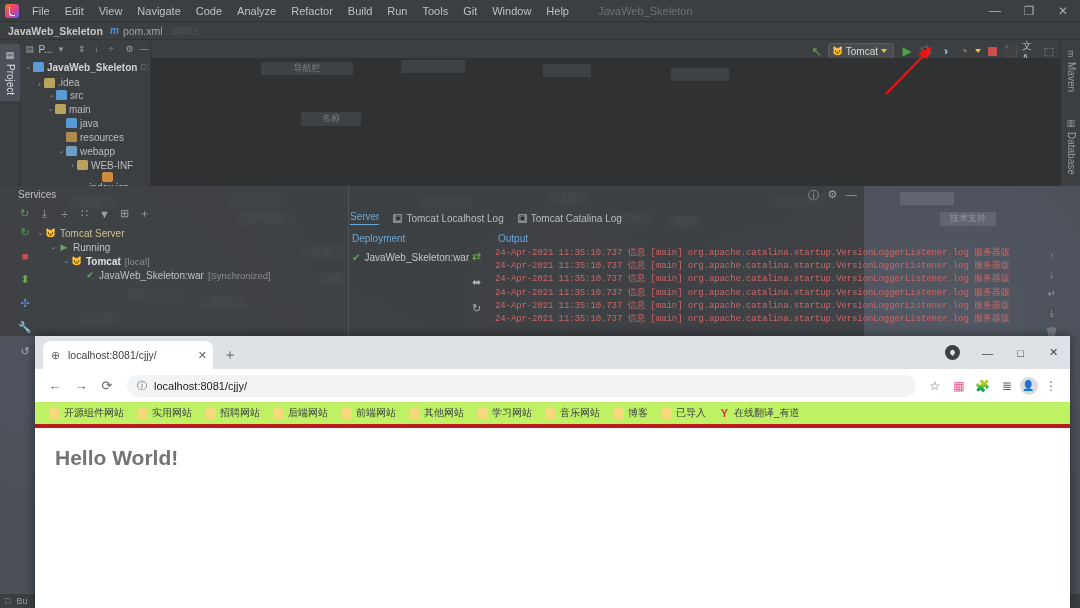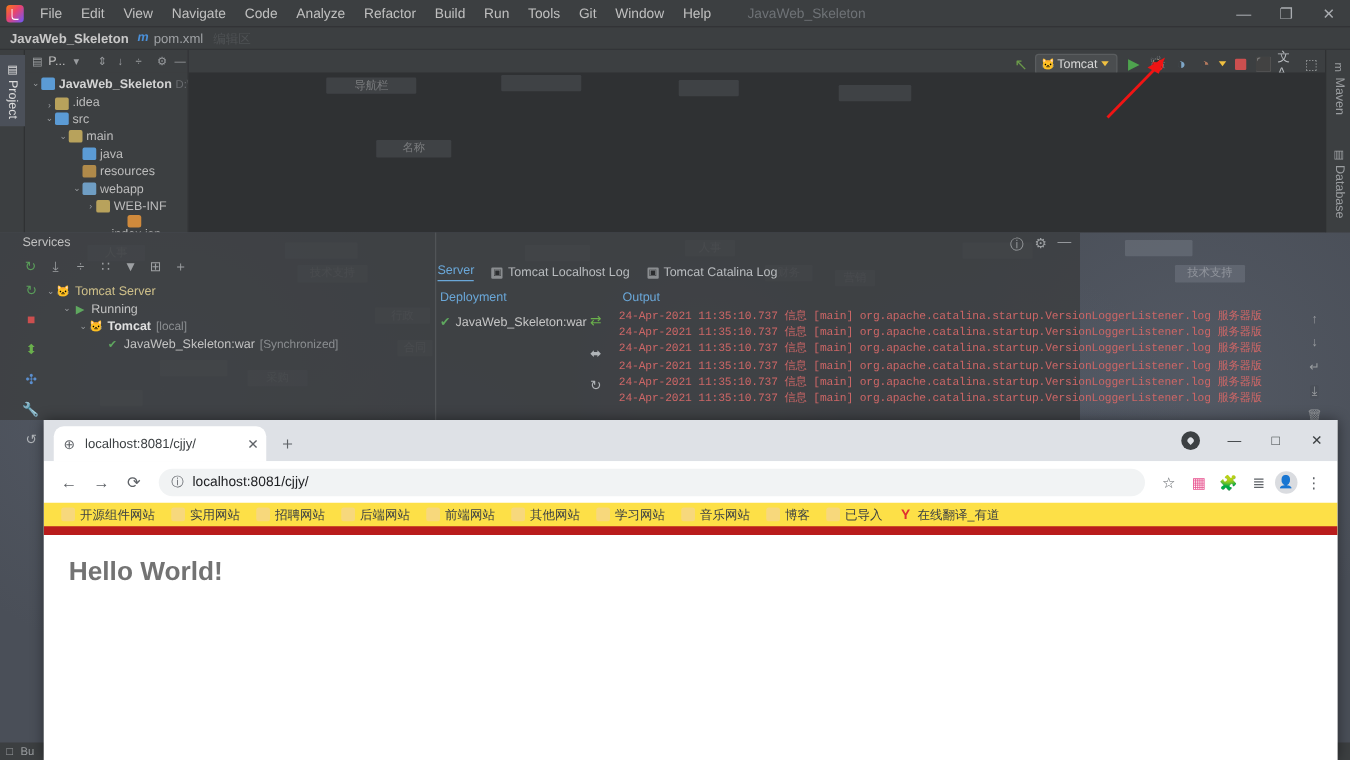--- a/index.html
+++ b/index.html
@@ -296,22 +296,22 @@
   .br-rico {
     width: 22px; height: 22px; display: flex; align-items: center; justify-content: center;
     font-size: 12px; color: #5f6368;
   }
   .br-avatar {
     width: 18px; height: 18px; border-radius: 50%; background: #dadce0;
     display: flex; align-items: center; justify-content: center; font-size: 10px; color: #5f6368;
   }
 
   .br-bookmarks {
-    height: 26px; background: #fde047; display: flex; align-items: center;
-    gap: 3px; padding: 0 9px; border-bottom: 7px solid #b91c1c;
+    height: 26px; background: #bef264; display: flex; align-items: center;
+    gap: 3px; padding: 0 9px; border-bottom: 4px solid #b91c1c;
   }
   .bm { display: flex; align-items: center; gap: 4px; padding: 2px 5px; border-radius: 3px; }
   .bm-ico { width: 11px; height: 11px; background: #f7d87c; border-radius: 2px; flex: none; }
   .bm-ico.youdao { background: transparent; color: #e03030; font-size: 11px;
     font-weight: bold; display: flex; align-items: center; justify-content: center; }
   .bm-label { font-size: 10px; color: #3c4043; white-space: nowrap; }
 
   .br-content { background: #fff; height: 180px; padding: 18px 20px; }
   .hello { font-size: 21px; font-weight: bold; color: #737373; }
 
@@ -441,21 +441,21 @@
             <span class="twist">⌄</span>
             <span class="tico ico-mod"></span>
             <span class="tlabel bold">JavaWeb_Skeleton</span>
             <span class="tghost">D:\</span>
           </div>
           <div class="trow" style="padding-left: 15px; align-items: flex-end;">
             <span class="twist">›</span>
             <span class="tico ico-fold"></span>
             <span class="tlabel">.idea</span>
           </div>
-          <div class="trow" style="padding-left: 15px;">
+          <div class="trow" style="padding-left: 27px;">
             <span class="twist">⌄</span>
             <span class="tico ico-src"></span>
             <span class="tlabel">src</span>
           </div>
           <div class="trow" style="padding-left: 26px;">
             <span class="twist">⌄</span>
             <span class="tico ico-fold"></span>
             <span class="tlabel">main</span>
           </div>
           <div class="trow" style="padding-left: 37px;">
@@ -480,21 +480,21 @@
           </div>
           <div class="trow" style="padding-left: 48px; flex-direction: column;">
             <span class="twist"></span>
             <span class="tico ico-jsp"></span>
             <span class="tlabel">index.jsp</span>
           </div>
         </div>
     </div>
 
     <div class="editor-area" id="editor-area">
-        <div class="wmark" style="position: absolute; left: 110px; top: 4px; width: 72px; height: 13px; background: rgba(150, 155, 168, 0.16);">导航栏</div>
+        <div class="wmark" style="position: absolute; left: 110px; top: 4px; width: 92px; height: 13px; background: rgba(150, 155, 168, 0.16);">导航栏</div>
         <div class="wmark" style="position: absolute; left: 250px; top: 2px; width: 64px; height: 13px; background: rgba(150, 155, 168, 0.16);"></div>
         <div class="wmark" style="position: absolute; left: 392px; top: 6px; width: 48px; height: 13px; background: rgba(150, 155, 168, 0.16);"></div>
         <div class="wmark" style="position: absolute; left: 520px; top: 10px; width: 58px; height: 13px; background: rgba(150, 155, 168, 0.16);"></div>
         <div class="wmark" style="position: absolute; left: 150px; top: 54px; width: 60px; height: 14px; background: rgba(150, 155, 168, 0.16);">名称</div>
       </div>
 
     <svg class="annot-arrow" width="60" height="52">
       <line x1="6" y1="50" x2="48" y2="7" stroke="#f01414" stroke-width="2.2"></line>
       <polygon points="52,2 38,10 47,15" fill="#f01414"></polygon>
     </svg>

